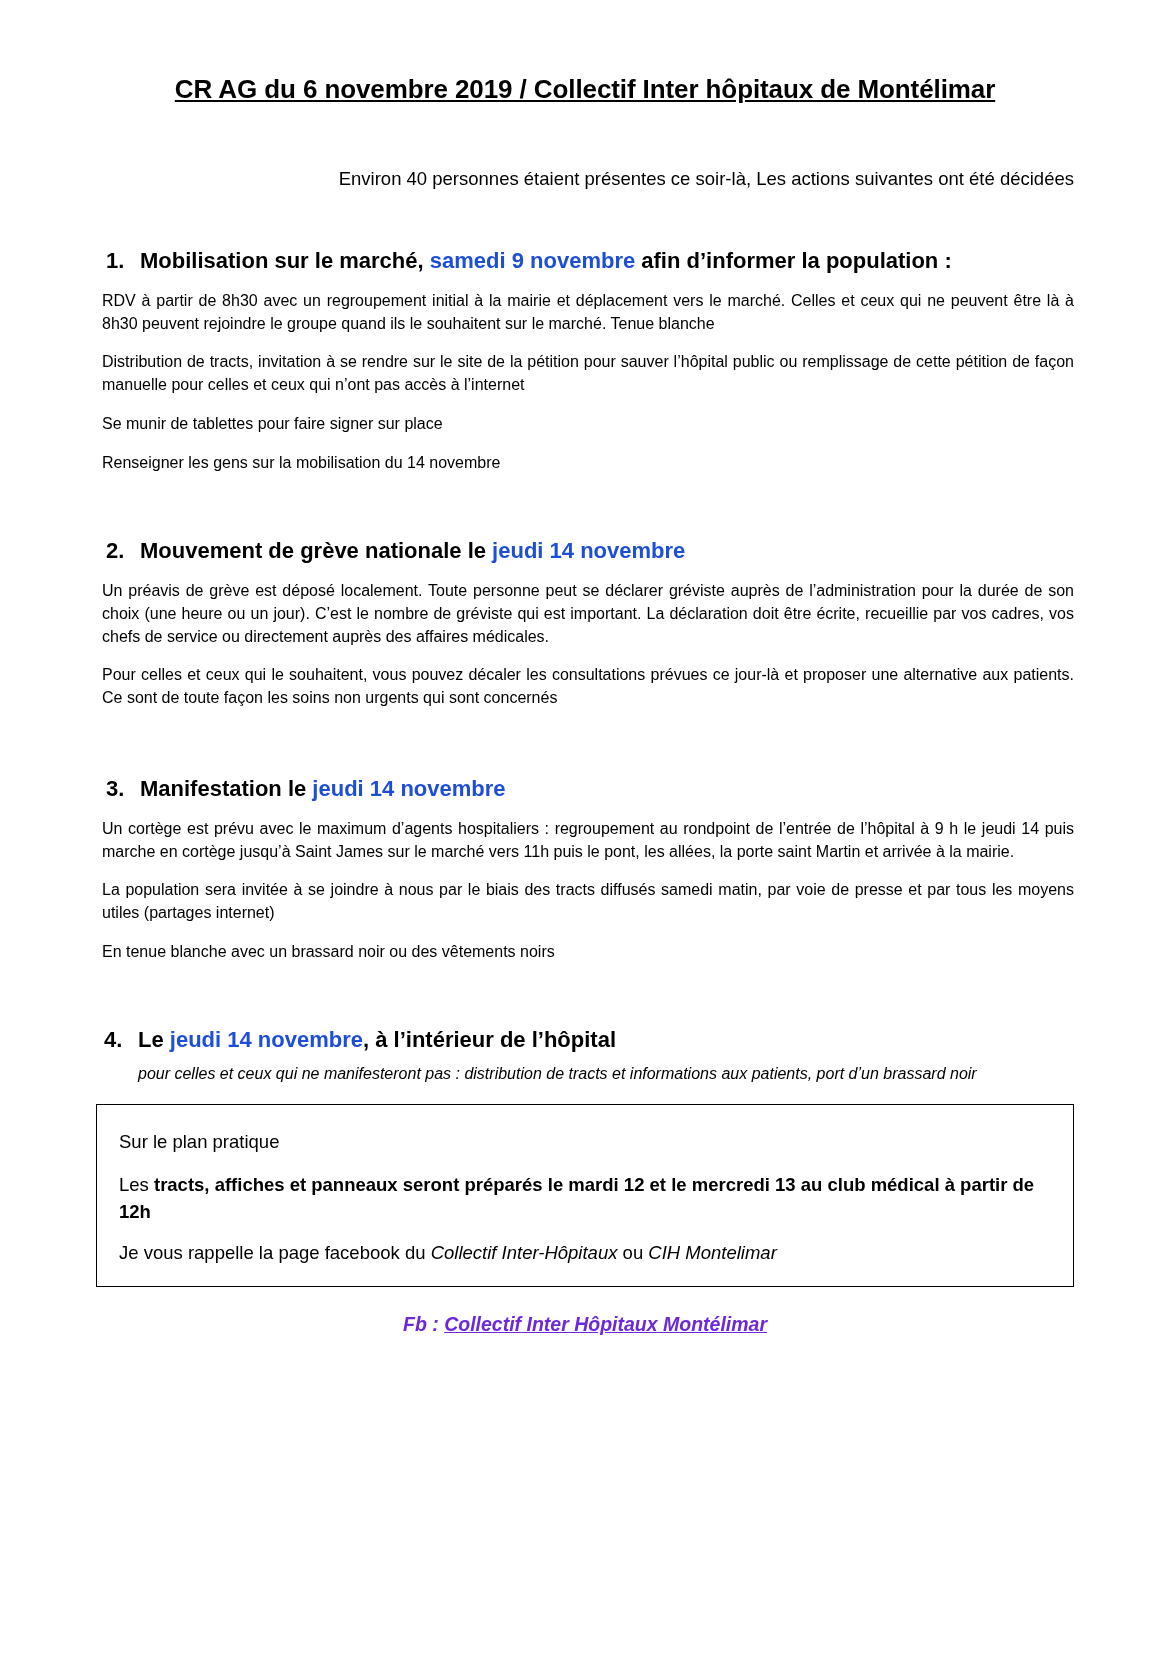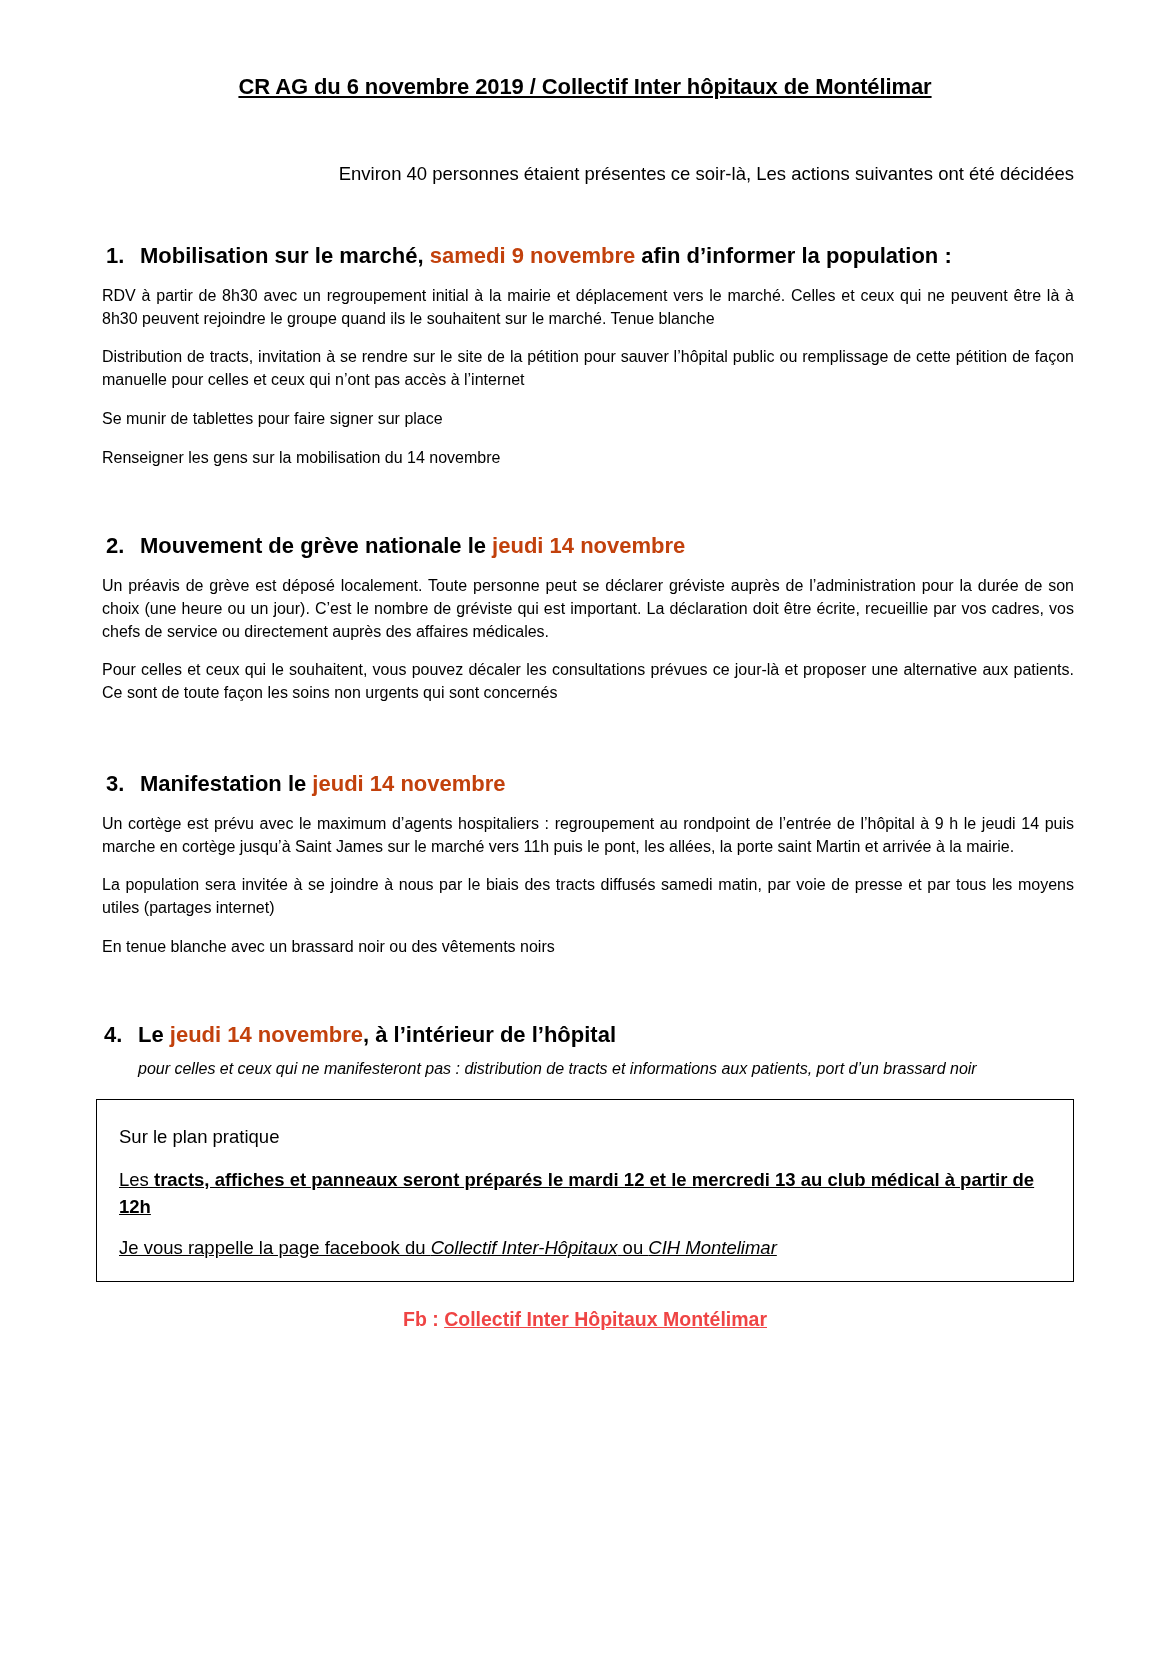--- a/index.html
+++ b/index.html
@@ -16,21 +16,21 @@
   }
   .page {
     position: relative;
     width: 1170px;
     height: 1656px;
     box-sizing: border-box;
     padding: 60px 96px 0 96px;
   }
   .doc-title {
     text-align: center;
-    font-size: 22px;
+    font-size: 26px;
     font-weight: bold;
     text-decoration: underline;
     letter-spacing: -0.1px;
     margin: 14px 0 0 0;
     padding: 0 10px;
   }
   .intro {
     margin-top: 62px;
     font-size: 18.5px;
     line-height: 1.35;
@@ -49,21 +49,21 @@
   }
   .sec-num {
     width: 34px;
     flex: 0 0 34px;
     font-weight: bold;
   }
   .sec-title {
     flex: 1 1 auto;
   }
   .pink {
-    color: #c2410c;
+    color: #1d4ed8;
   }
   .nb {
     font-weight: bold;
   }
   .para {
     font-size: 16px;
     line-height: 1.42;
     margin-top: 16px;
     margin-left: 6px;
     text-align: justify;
@@ -88,31 +88,31 @@
     padding: 20px 22px 18px 22px;
     text-align: left;
     font-size: 18.5px;
     line-height: 1.45;
   }
   .practical .pt-title {
     margin: 4px 0 16px 0;
   }
   .practical .pt-line {
     margin: 0 16px 14px 0;
-    text-decoration: underline;
   }
   .practical .pt-line:last-child { margin-bottom: 2px; }
   .practical b { font-weight: bold; }
   .practical i { font-style: italic; }
   .fb {
     margin-top: 26px;
     text-align: center;
     font-size: 19.5px;
     font-weight: bold;
-    color: #ef4444;
+    font-style: italic;
+    color: #6d28d9;
   }
   .fb .link {
     text-decoration: underline;
   }
 </style>
 </head>
 <body>
 
 <div class="page">
 

